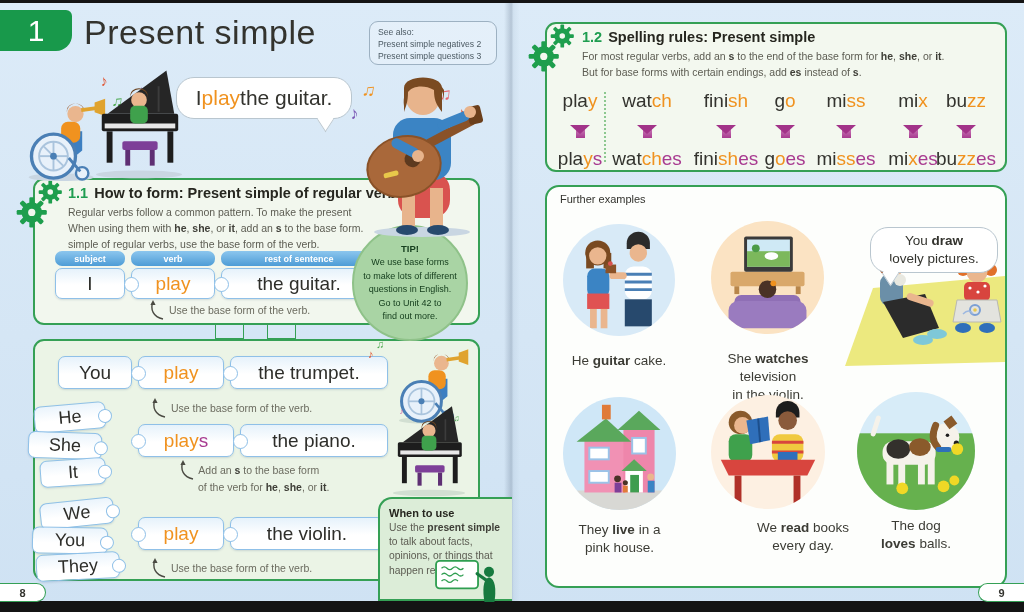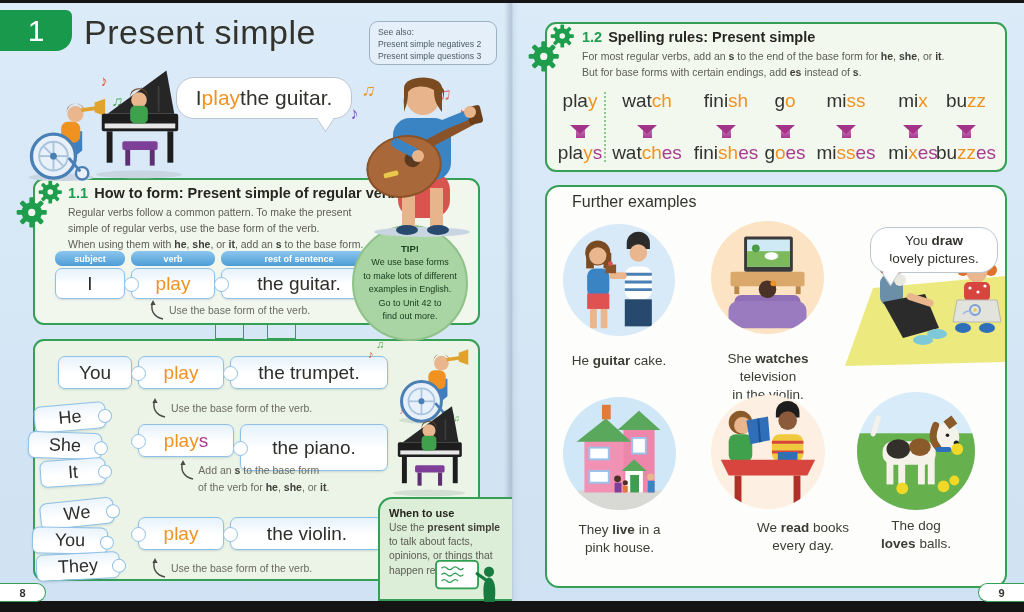--- a/index.html
+++ b/index.html
@@ -62,21 +62,21 @@
   
   .bubble{position:absolute;background:#fff;border:1.5px solid #b9c6cf;border-radius:18px;
           display:flex;align-items:center;justify-content:center;z-index:5;color:#33332e;}
   .bubble .tail{position:absolute;bottom:-9px;width:14px;height:14px;background:#fff;
           border-right:1.5px solid #b9c6cf;border-bottom:1.5px solid #b9c6cf;transform:rotate(45deg) skew(12deg,12deg);}
   
   .spcol{position:absolute;text-align:center;font-size:19px;color:#33332e;z-index:2;}
   .sparrow{width:9px;height:13px;margin:7px auto 0 auto;background:linear-gradient(180deg,#d493c4,#a83a90);}
   .sparrow::after{content:'';display:block;margin-left:-5.5px;margin-top:13px;width:0;height:0;
           border:10px solid transparent;border-top:9px solid #a23389;border-bottom:none;}
-  .spres{margin-top:4px;}
+  .spres{margin-top:10px;}
   .spdots{position:absolute;left:604px;top:92px;height:70px;border-left:2px dotted #8cc88f;z-index:2;}
   
   .excircle{position:absolute;border-radius:50%;overflow:hidden;z-index:2;}
   .cap{position:absolute;font-size:13.5px;color:#3c3c35;text-align:center;line-height:1.35;z-index:2;}
   .pagetab{position:absolute;top:583px;width:46px;height:19px;background:#fff;border:1.8px solid #35a055;
            box-sizing:border-box;z-index:6;font-size:11px;font-weight:700;color:#33332e;
            display:flex;align-items:center;justify-content:center;}
   .mnote{position:absolute;font-size:15px;z-index:5;}
   .illus{position:absolute;z-index:5;}
 </style>
@@ -203,43 +203,43 @@
         <circle r="8.5"></circle>
           <circle r="3" fill="#f2f7ee"></circle>
       </g>
     </g>
   </svg>
   <div class="abs sechead" style="left:68px;top:185px">
     <span class="secnum">1.1</span><span>How to form: Present simple of regular verbs</span>
   </div>
   <div class="abs bodytext" style="left:68px;top:205px">
     <div>Regular verbs follow a common pattern. To make the present</div>
+    <div><span>When using them with </span><span class="bold dark">he</span><span>, </span><span class="bold dark">she</span><span>, or </span><span class="bold dark">it</span><span>, add an </span><span class="bold dark">s</span><span> to the base form.</span></div>
     <div>simple of regular verbs, use the base form of the verb.</div>
-    <div><span>When using them with </span><span class="bold dark">he</span><span>, </span><span class="bold dark">she</span><span>, or </span><span class="bold dark">it</span><span>, add an </span><span class="bold dark">s</span><span> to the base form.</span></div>
   </div>
 
   <div class="ptab" style="left:55px;top:251px;width:70px">subject</div>
   <div class="ptab" style="left:131px;top:251px;width:84px">verb</div>
   <div class="ptab" style="left:221px;top:251px;width:156px">rest of sentence</div>
   <div class="piece" style="left:55px;top:268px;width:70px">I</div>
   <div class="piece kl vorange" style="left:131px;top:268px;width:84px">play</div>
   <div class="piece kl" style="left:221px;top:268px;width:156px">the guitar.</div>
   <div class="note" style="left:148px;top:300px">
     <svg width="16" height="20" viewBox="0 0 16 20">
         <path d="M15,19 C5,17 2,9 5,2" fill="none" stroke="#4a4a42" stroke-width="1.4"></path>
         <polygon points="5,0 2.4,5 7.6,5" fill="#4a4a42"></polygon>
       </svg>
     <span>Use the base form of the verb.</span>
   </div>
 
   <div class="abs tip">
     <div class="tt">TIP!</div>
     <div>We use base forms</div>
     <div>to make lots of different</div>
-    <div>examples in English.</div>
+    <div>questions in English.</div>
     <div>Go to Unit 42 to</div>
     <div>find out more.</div>
   </div>
 
   <div class="connector" style="left:215px"></div>
   <div class="connector" style="left:267px"></div>
 
   <div class="abs gbox box2"></div>
 
   <div class="piece" style="left:58px;top:356px;width:74px;height:33px">You</div>
@@ -253,21 +253,21 @@
     <span>Use the base form of the verb.</span>
   </div>
 
   <div class="spiece" style="left:34px;top:404px;width:72px;transform:rotate(-5deg)">He</div>
   <div class="spiece" style="left:28px;top:432px;width:74px;transform:rotate(2deg)">She</div>
   <div class="spiece" style="left:40px;top:459px;width:66px;transform:rotate(-4deg)">It</div>
   <div class="piece kl" style="left:138px;top:424px;width:96px;height:33px">
     <span class="vorange">play</span>
       <span class="vmag">s</span>
   </div>
-  <div class="piece kl" style="left:240px;top:424px;width:148px;height:47px">the piano.</div>
+  <div class="piece kl" style="left:240px;top:424px;width:148px;height:33px">the piano.</div>
   <div class="note" style="left:178px;top:460px">
     <svg width="16" height="20" viewBox="0 0 16 20">
         <path d="M15,19 C5,17 2,9 5,2" fill="none" stroke="#4a4a42" stroke-width="1.4"></path>
         <polygon points="5,0 2.4,5 7.6,5" fill="#4a4a42"></polygon>
       </svg>
     <span>Add an </span><span class="bold dark">s</span><span> to the base form</span><br>
     <span style="margin-left:20px"><span>of the verb for </span><span class="bold dark">he</span><span>, </span><span class="bold dark">she</span><span>, or </span><span class="bold dark">it</span><span>.</span></span>
   </div>
 
   <div class="spiece" style="left:40px;top:500px;width:74px;transform:rotate(-6deg)">We</div>
@@ -410,21 +410,21 @@
     <div class="sparrow"></div>
     <div class="spres"><span>mi</span><span class="vorange">x</span><span class="vmag">es</span></div>
   </div>
   <div class="spcol" style="left:930px;top:90px;width:72px">
     <div><span>bu</span><span class="vorange">zz</span></div>
     <div class="sparrow"></div>
     <div class="spres"><span>bu</span><span class="vorange">zz</span><span class="vmag">es</span></div>
   </div>
 
   <div class="abs gbox boxex"></div>
-  <div class="abs" style="left:572px;top:193px;font-size:16px;color:#33332e;z-index:2">Further examples</div>
+  <div class="abs" style="left:560px;top:193px;font-size:11px;color:#33332e;z-index:2">Further examples</div>
 
   <div class="excircle" style="left:563px;top:224px;width:112px;height:112px">
     <svg width="112" height="112" viewBox="0 0 116 116">
       <rect width="116" height="116" fill="#d8eaf7"></rect>
       <circle cx="36" cy="30" r="13" fill="#7a4a21"></circle>
       <rect x="24" y="30" width="8" height="16" fill="#7a4a21"></rect>
         <rect x="42" y="30" width="8" height="16" fill="#7a4a21"></rect>
       <circle cx="36" cy="33" r="9" fill="#eab68e"></circle>
       <rect x="25" y="46" width="23" height="30" rx="8" fill="#3b84c4"></rect>
       <rect x="25" y="72" width="23" height="16" fill="#e05252"></rect>

